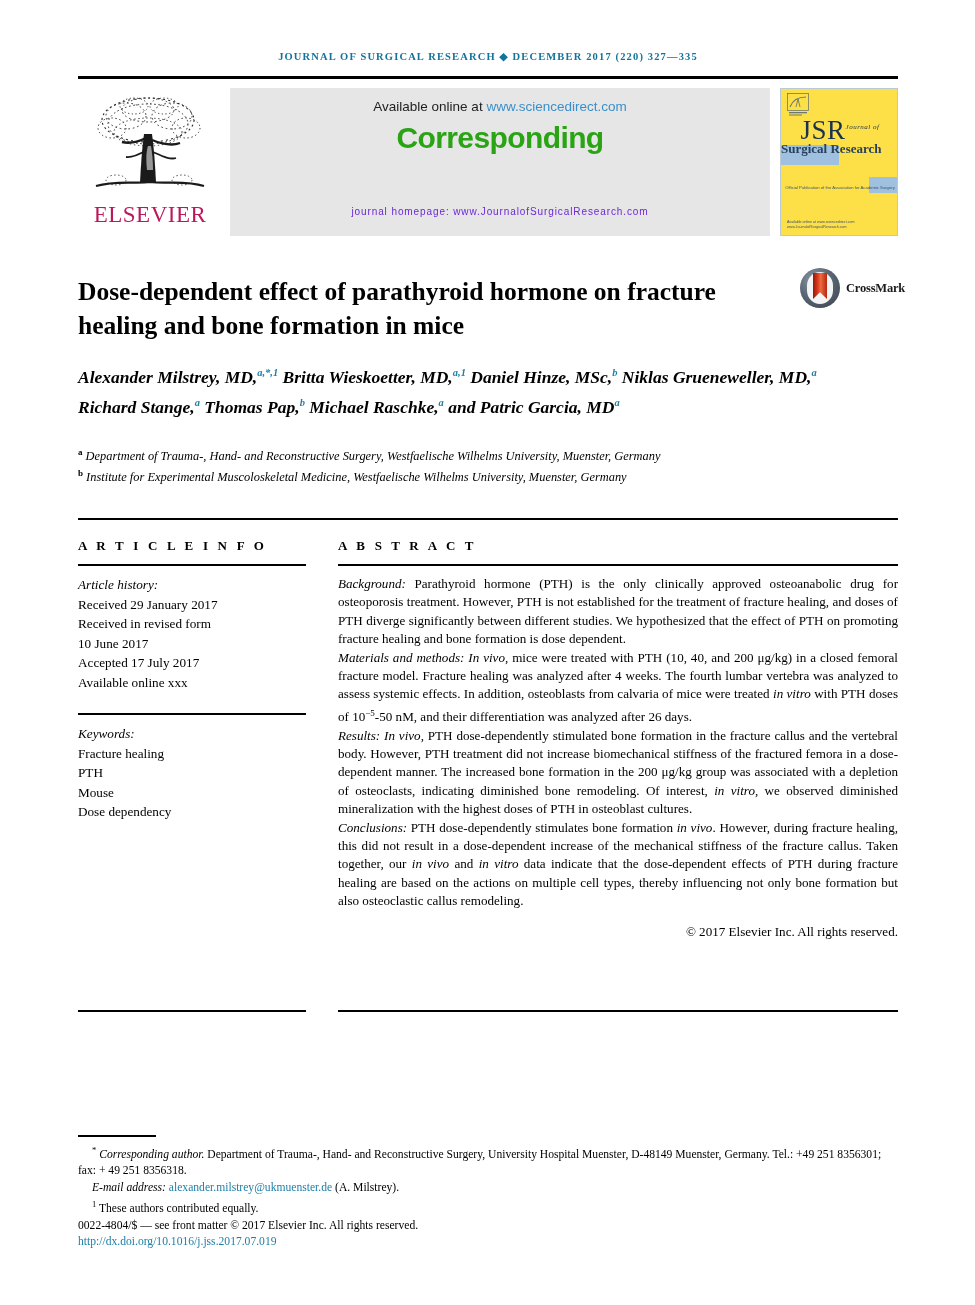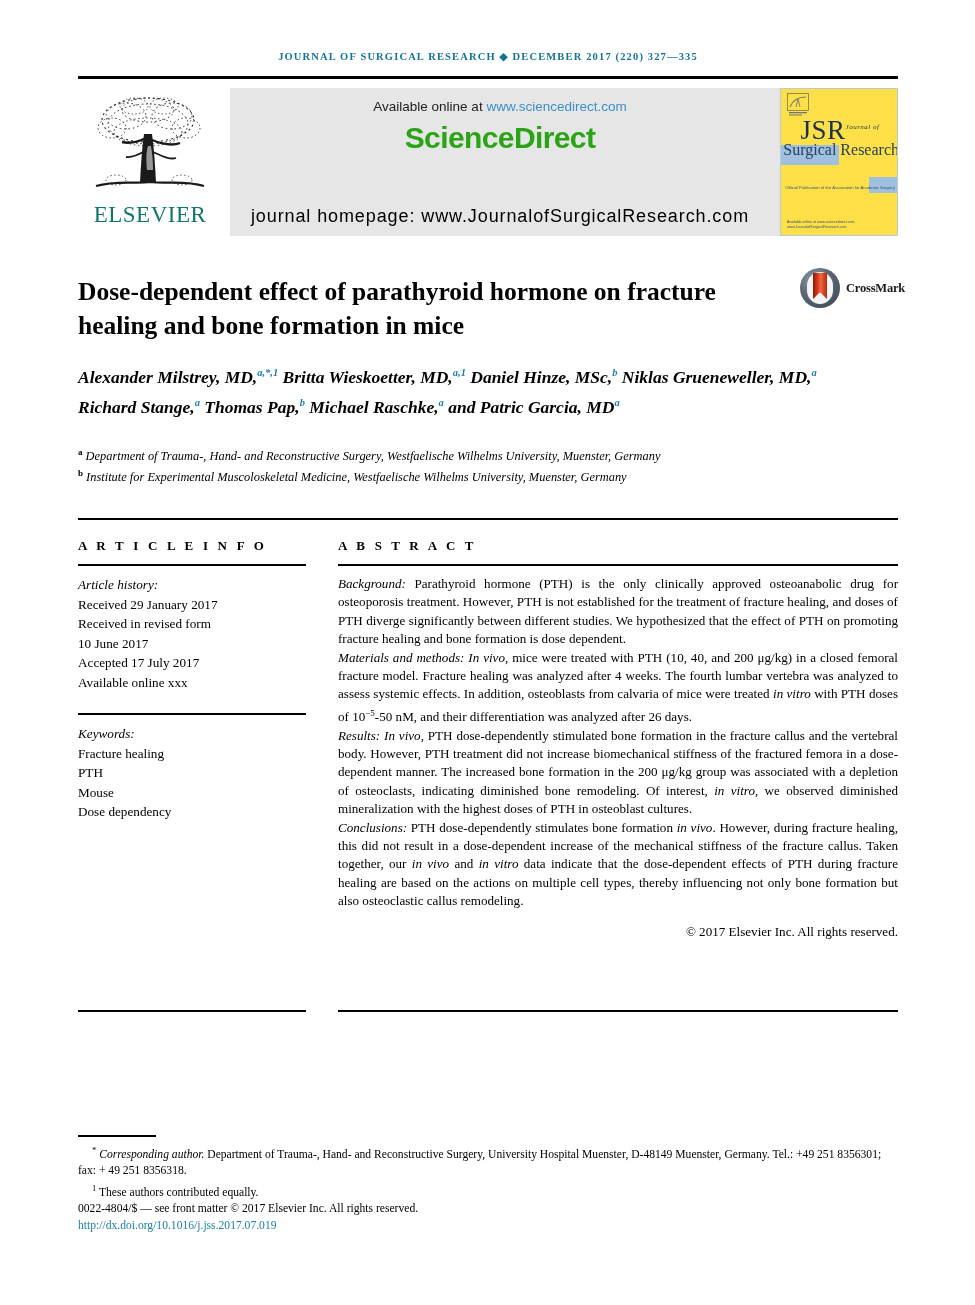--- a/index.html
+++ b/index.html
@@ -68,31 +68,30 @@
     width: 128px; height: 112px;
   }
   .elsevier-word {
     position: absolute;
     left: 0; top: 114px;
     width: 144px;
     text-align: center;
     font-family: "Liberation Serif", serif;
     font-size: 23px;
     letter-spacing: 0.5px;
-    color: #0f766e;
+    color: #be185d;
     font-weight: normal;
   }
 
   .sd-banner {
     position: absolute;
     left: 152px; top: 0;
     width: 540px;
     height: 148px;
     background: #e6e6e6;
-    padding-left: 22px;
   }
   .sd-avail {
     position: absolute;
     left: 0; top: 11px;
     width: 540px;
     text-align: center;
     font-family: "Liberation Sans", sans-serif;
     font-size: 13.5px;
     color: #222;
   }
@@ -107,23 +106,23 @@
     font-weight: bold;
     color: #2aa415;
     letter-spacing: -0.6px;
   }
   .sd-home {
     position: absolute;
     left: 0; top: 118px;
     width: 540px;
     text-align: center;
     font-family: "Liberation Sans", sans-serif;
-    font-size: 18px;
+    font-size: 10px;
     letter-spacing: 0.9px;
-    color: #000000;
+    color: #6d28d9;
   }
 
   
   .cover {
     position: absolute;
     left: 702px; top: 0;
     width: 118px;
     height: 148px;
     background: #fde047;
     border: 1px solid #b9c9d8;
@@ -152,24 +151,25 @@
   }
   .cover-jsr .sup {
     font-size: 7px;
     font-style: italic;
     vertical-align: super;
   }
   .cover-sub {
     position: absolute;
     left: 0; top: 52px;
     width: 118px;
-    text-align: right;
-    font-family: "Liberation Serif", serif;
-    font-size: 16px;
+    text-align: left;
+    font-family: "Liberation Serif", serif;
+    font-size: 13px;
     color: #27405c;
+    font-weight: bold;
   }
   .cover-assoc {
     position: absolute;
     left: 0; top: 96px;
     width: 118px;
     text-align: center;
     font-family: "Liberation Sans", sans-serif;
     font-size: 4.2px;
     line-height: 6px;
     color: #3b5270;
@@ -433,21 +433,21 @@
           </g>
         </svg>
       </div>
       <div class="elsevier-word">ELSEVIER</div>
     </div>
 
     <div class="sd-banner">
       <div class="sd-avail">
         <span>Available online at </span><span class="link">www.sciencedirect.com</span>
       </div>
-      <div class="sd-logo">ScienceDirect</div>
+      <div class="sd-logo">Corresponding</div>
       <div class="sd-home">journal homepage: www.JournalofSurgicalResearch.com</div>
     </div>
 
     <div class="cover">
       <div class="cover-band" style="left:0; top:56px; width:58px; height:20px;"></div>
       <div class="cover-band" style="left:88px; top:88px; width:30px; height:16px;"></div>
       <div class="cover-elsevier-mark">
         <svg viewBox="0 0 22 24" width="22" height="24" xmlns="http://www.w3.org/2000/svg">
           <rect x="0.5" y="0.5" width="21" height="17" fill="none" stroke="#4a5f78" stroke-width="0.8"></rect>
           <path d="M3 14 C6 6, 12 4, 19 4" fill="none" stroke="#4a5f78" stroke-width="1.1"></path>
@@ -511,18 +511,19 @@
       <p><span class="lead">Results:</span><span> <em>In vivo</em>, PTH dose-dependently stimulated bone formation in the fracture callus and the vertebral body. However, PTH treatment did not increase biomechanical stiffness of the fractured femora in a dose-dependent manner. The increased bone formation in the 200 μg/kg group was associated with a depletion of osteoclasts, indicating diminished bone remodeling. Of interest, <em>in vitro</em>, we observed diminished mineralization with the highest doses of PTH in osteoblast cultures.</span></p>
       <p><span class="lead">Conclusions:</span><span> PTH dose-dependently stimulates bone formation <em>in vivo</em>. However, during fracture healing, this did not result in a dose-dependent increase of the mechanical stiffness of the fracture callus. Taken together, our <em>in vivo</em> and <em>in vitro</em> data indicate that the dose-dependent effects of PTH during fracture healing are based on the actions on multiple cell types, thereby influencing not only bone formation but also osteoclastic callus remodeling.</span></p>
       <div class="copyright">© 2017 Elsevier Inc. All rights reserved.</div>
     </div>
   </div>
   <div class="abs-bottom-rule"></div>
 
   <div class="fn-rule"></div>
   <div class="footnotes">
     <p class="fn indent"><sup>*</sup> <em>Corresponding author.</em> Department of Trauma-, Hand- and Reconstructive Surgery, University Hospital Muenster, D-48149 Muenster, Germany. Tel.: +49 251 8356301; fax: + 49 251 8356318.</p>
+    <p class="fn indent"><em>E-mail address: </em><span class="link">alexander.milstrey@ukmuenster.de</span><span> (A. Milstrey).</span></p>
     <p class="fn indent"><sup>1</sup> These authors contributed equally.</p>
     <p class="fn">0022-4804/$ — see front matter © 2017 Elsevier Inc. All rights reserved.</p>
     <p class="fn doi">http://dx.doi.org/10.1016/j.jss.2017.07.019</p>
   </div>
 
 </div>
 
 </body></html>

